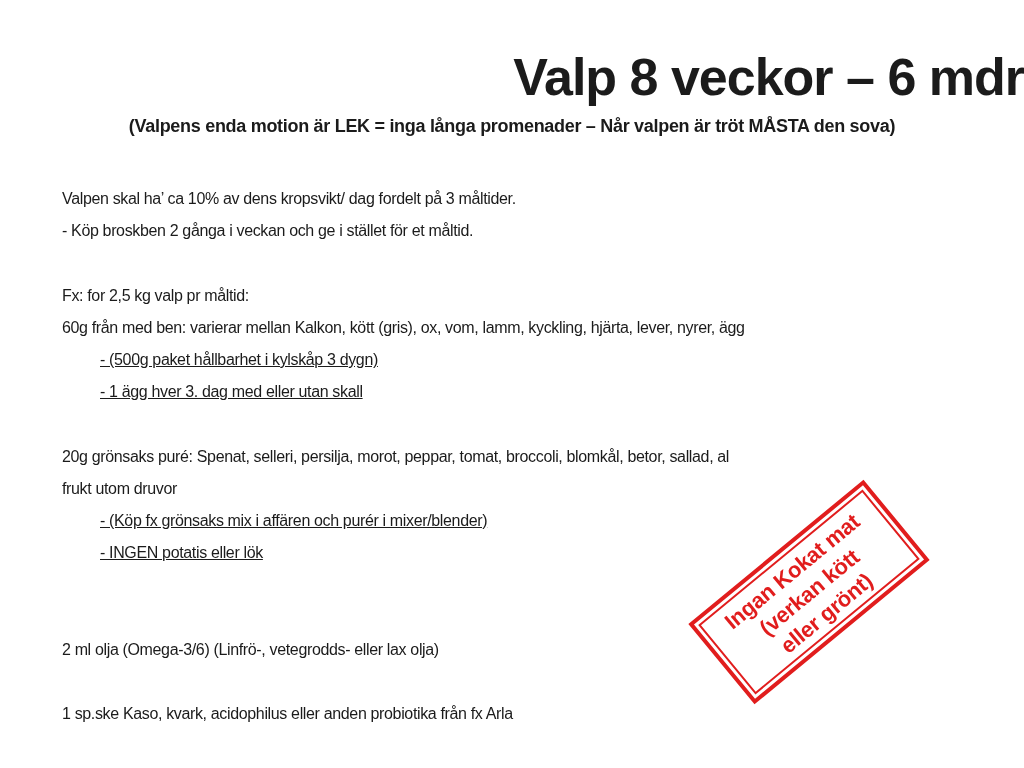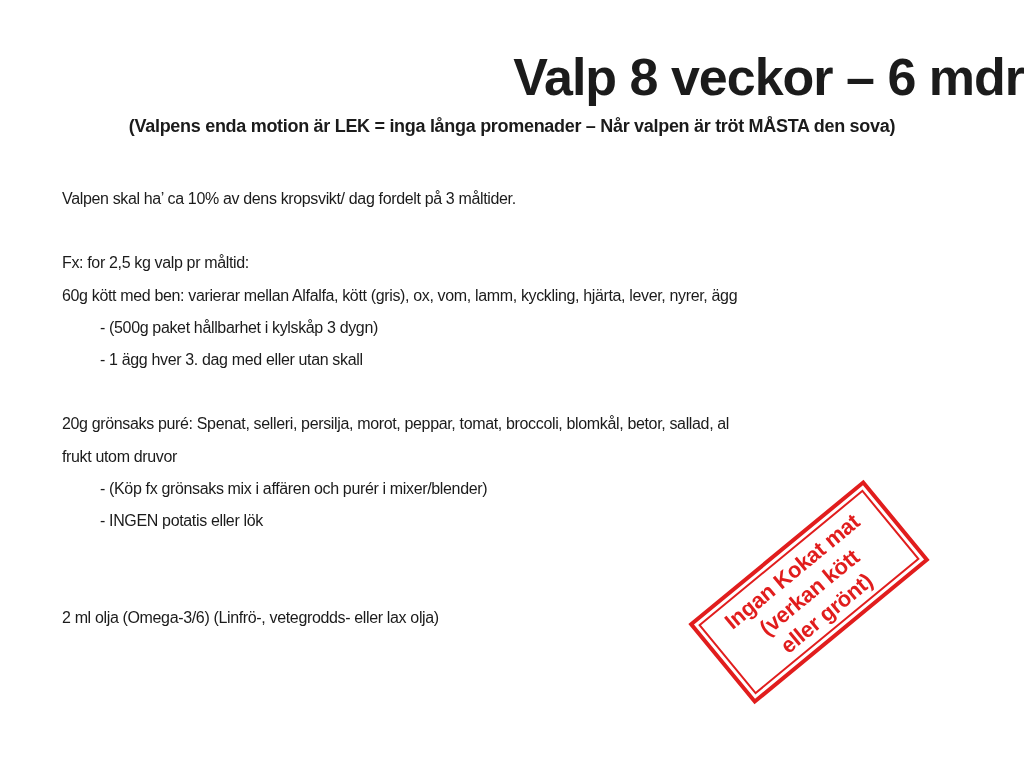--- a/index.html
+++ b/index.html
@@ -46,21 +46,21 @@
     right: 6px;
   }
   .line {
     font-size: 16px;
     line-height: 32.2px;
     min-height: 32.2px;
     letter-spacing: -0.35px;
     white-space: nowrap;
   }
   .line.bold { font-weight: normal; }
-  .line.indent { padding-left: 38px; }
+  .line.indent { padding-left: 38px; text-decoration: underline; }
   .stamp {
     position: absolute;
     left: 809px;
     top: 592px;
     width: 227px;
     height: 104px;
     transform: translate(-50%, -50%) rotate(-39.5deg);
     border: 4px solid #e11d1d;
     box-sizing: border-box;
     padding: 3px;
@@ -90,34 +90,36 @@
 <body>
 
 <div class="slide">
 
   <div class="title">Valp 8 veckor – 6 mdr</div>
 
   <div class="subtitle">(Valpens enda motion är LEK = inga långa promenader – Når valpen är tröt MÅSTA den sova)</div>
 
   <div class="body-text">
     <div class="line">Valpen skal ha’ ca 10% av dens kropsvikt/ dag fordelt på 3 måltider.</div>
+    <div class="line">- Köp broskben 2 gånga i veckan och ge i stället för et måltid.</div>
     <div class="line"></div>
     <div class="line bold">Fx: for 2,5 kg valp pr måltid:</div>
-    <div class="line">60g kött med ben: varierar mellan Alfalfa, kött (gris), ox, vom, lamm, kyckling, hjärta, lever, nyrer, ägg</div>
+    <div class="line">60g från med ben: varierar mellan Kalkon, kött (gris), ox, vom, lamm, kyckling, hjärta, lever, nyrer, ägg</div>
     <div class="line indent">- (500g paket hållbarhet i kylskåp 3 dygn)</div>
     <div class="line indent">- 1 ägg hver 3. dag med eller utan skall</div>
     <div class="line"></div>
     <div class="line">20g grönsaks puré: Spenat, selleri, persilja, morot, peppar, tomat, broccoli, blomkål, betor, sallad, al</div>
     <div class="line">frukt utom druvor</div>
     <div class="line indent">- (Köp fx grönsaks mix i affären och purér i mixer/blender)</div>
     <div class="line indent">- INGEN potatis eller lök</div>
     <div class="line"></div>
     <div class="line"></div>
     <div class="line">2 ml olja (Omega-3/6) (Linfrö-, vetegrodds- eller lax olja)</div>
     <div class="line"></div>
+    <div class="line">1 sp.ske Kaso, kvark, acidophilus eller anden probiotika från fx Arla</div>
   </div>
 
   <div class="stamp">
     <div class="stamp-inner">
       <div class="stamp-line">Ingan Kokat mat</div>
       <div class="stamp-line">(verkan kött</div>
       <div class="stamp-line">eller grönt)</div>
     </div>
   </div>
 

